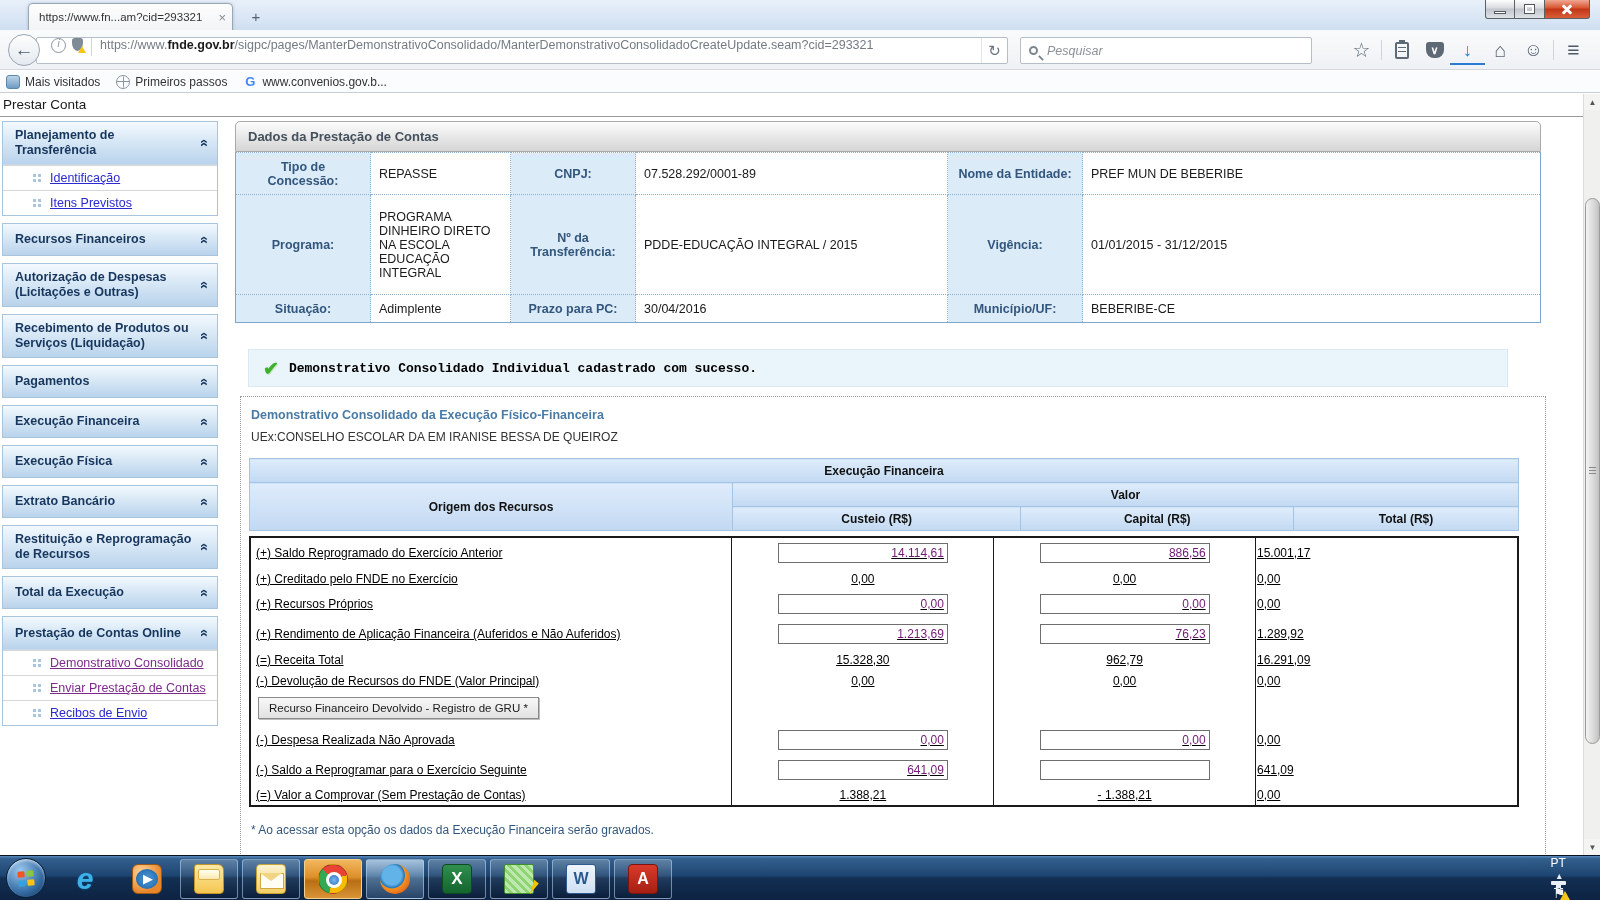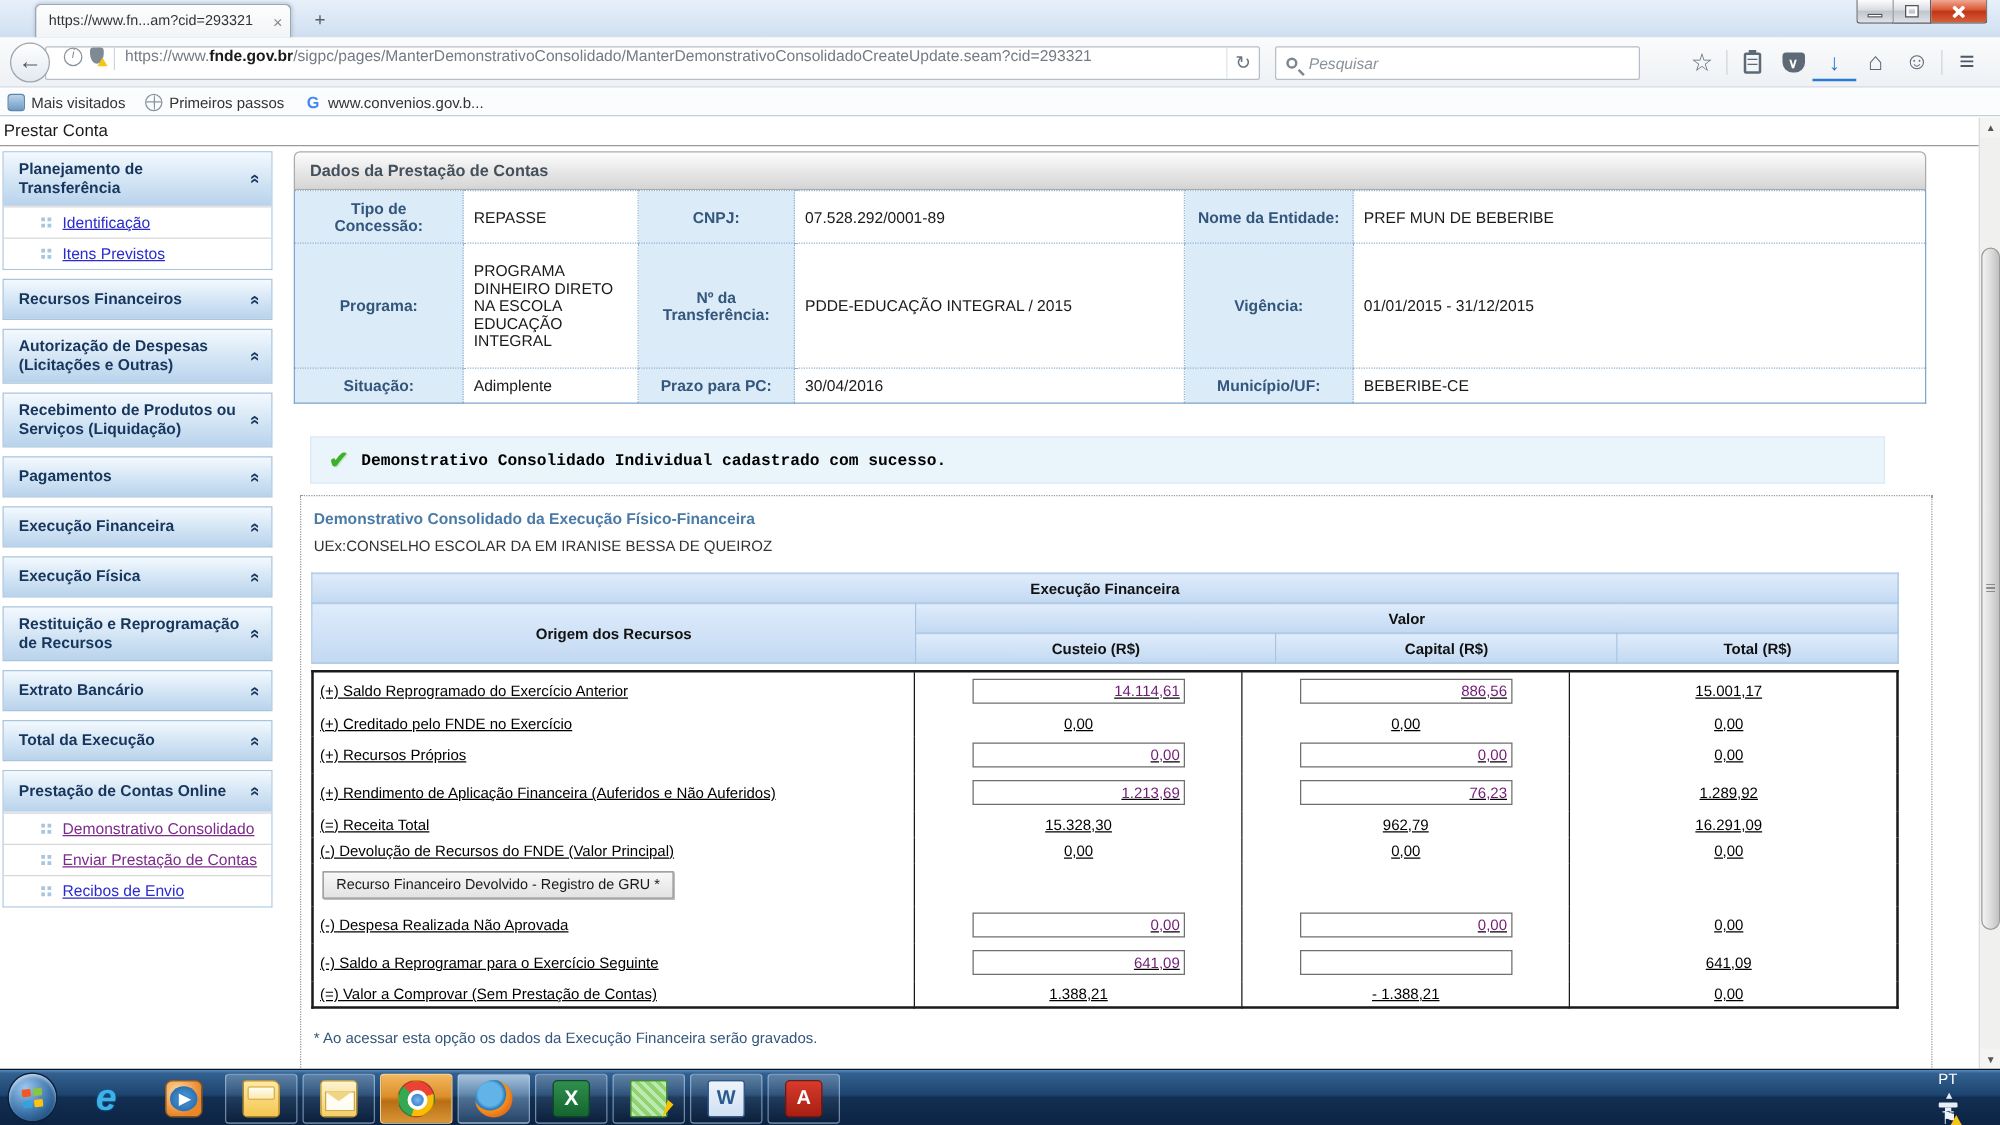--- a/index.html
+++ b/index.html
@@ -120,21 +120,21 @@
   .fin-title{color:#4a7ba6;font-size:12.5px;font-weight:bold;margin:2px 0 8px 2px;}
   .uex{color:#333;font-size:12px;margin:0 0 14px 2px;}
   .fin-wrap{width:1270px;}
   .fin-head{width:100%;border-collapse:collapse;}
   .fin-head th{background:linear-gradient(#dfecfb,#c2d9f2);border:1px solid #a5c3e2;
     font-size:12px;color:#111;font-weight:bold;text-align:center;height:24px;}
   .fin-body{width:100%;border-collapse:collapse;border:2px solid #1a1a1a;margin-top:5px;background:#fff;text-decoration:underline;}
   .fin-body td{font-size:12px;color:#000;vertical-align:middle;}
   .fin-label{padding-left:5px;width:483px;}
   .fin-val{width:262px;text-align:center;}
-  .fin-total{width:263px;text-align:center;padding-right:8px;}
+  .fin-total{width:263px;text-align:left;padding-right:8px;}
   .sep{border-left:1px solid #1a1a1a;}
   tr.fr-input td{height:30px;}
   tr.fr-text td{height:21px;}
   tr.fr-button td{height:34px;}
   .fin-input{width:170px;height:20px;border:1px solid #6e6e6e;font-size:12px;text-align:right;padding:0 3px;
     font-family:"Liberation Sans",sans-serif;display:block;margin:4px auto;background:#fff;color:#701a75;}
   .gru-button{font-family:"Liberation Sans",sans-serif;font-size:11.5px;color:#1a1a1a;
     background:linear-gradient(#f8f8f8,#e2e2e2);border:1px solid #8a8a8a;box-shadow:1px 1px 0 #bdbdbd;
     padding:4px 10px;margin-left:2px;}
   .footnote{font-size:12px;color:#33567c;margin:16px 0 0 2px;}
@@ -319,27 +319,27 @@
           </div>
         </div>
         <div class="acc-solo">
           <div class="acc-header">
             <span class="acc-label">Execução Física</span>
             <span class="acc-chevron">«</span>
           </div>
         </div>
         <div class="acc-solo">
           <div class="acc-header">
+            <span class="acc-label">Extrato Bancário</span>
+            <span class="acc-chevron">«</span>
+          </div>
+        </div>
+        <div class="acc-solo">
+          <div class="acc-header">
             <span class="acc-label">Restituição e Reprogramação de Recursos</span>
-            <span class="acc-chevron">«</span>
-          </div>
-        </div>
-        <div class="acc-solo">
-          <div class="acc-header">
-            <span class="acc-label">Extrato Bancário</span>
             <span class="acc-chevron">«</span>
           </div>
         </div>
         <div class="acc-solo">
           <div class="acc-header">
             <span class="acc-label">Total da Execução</span>
             <span class="acc-chevron">«</span>
           </div>
         </div>
         <div class="acc-group">

